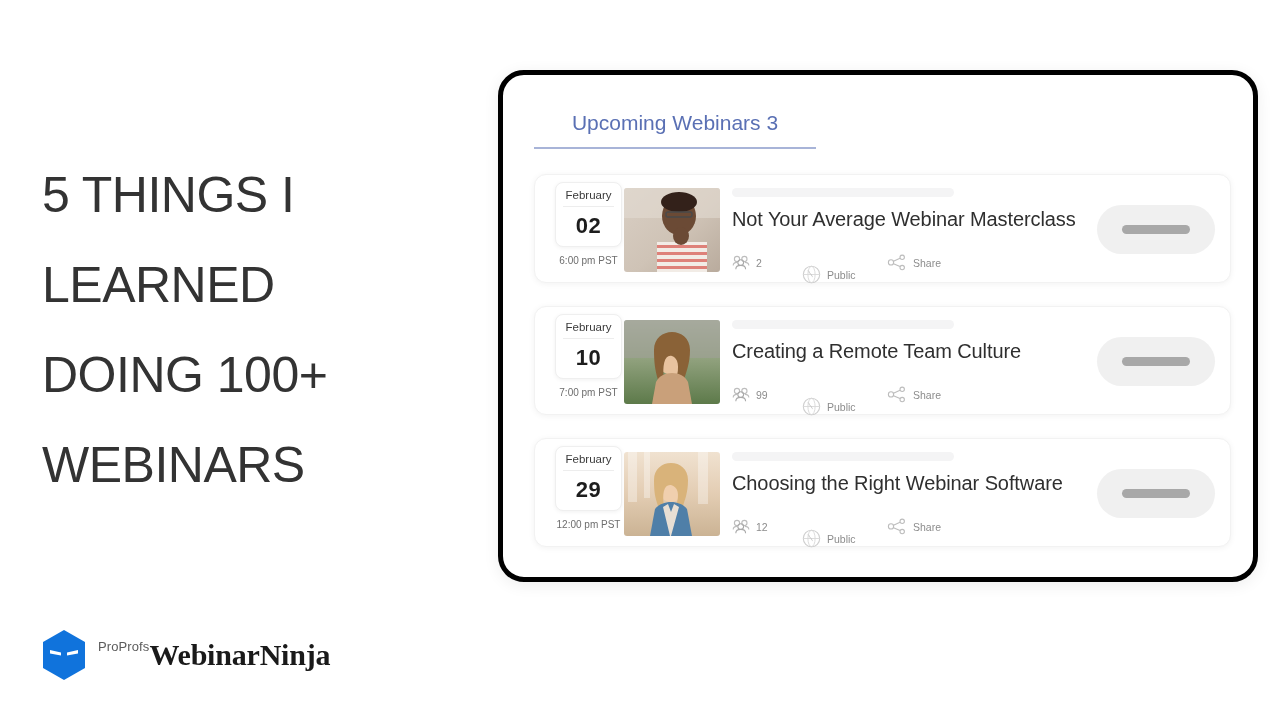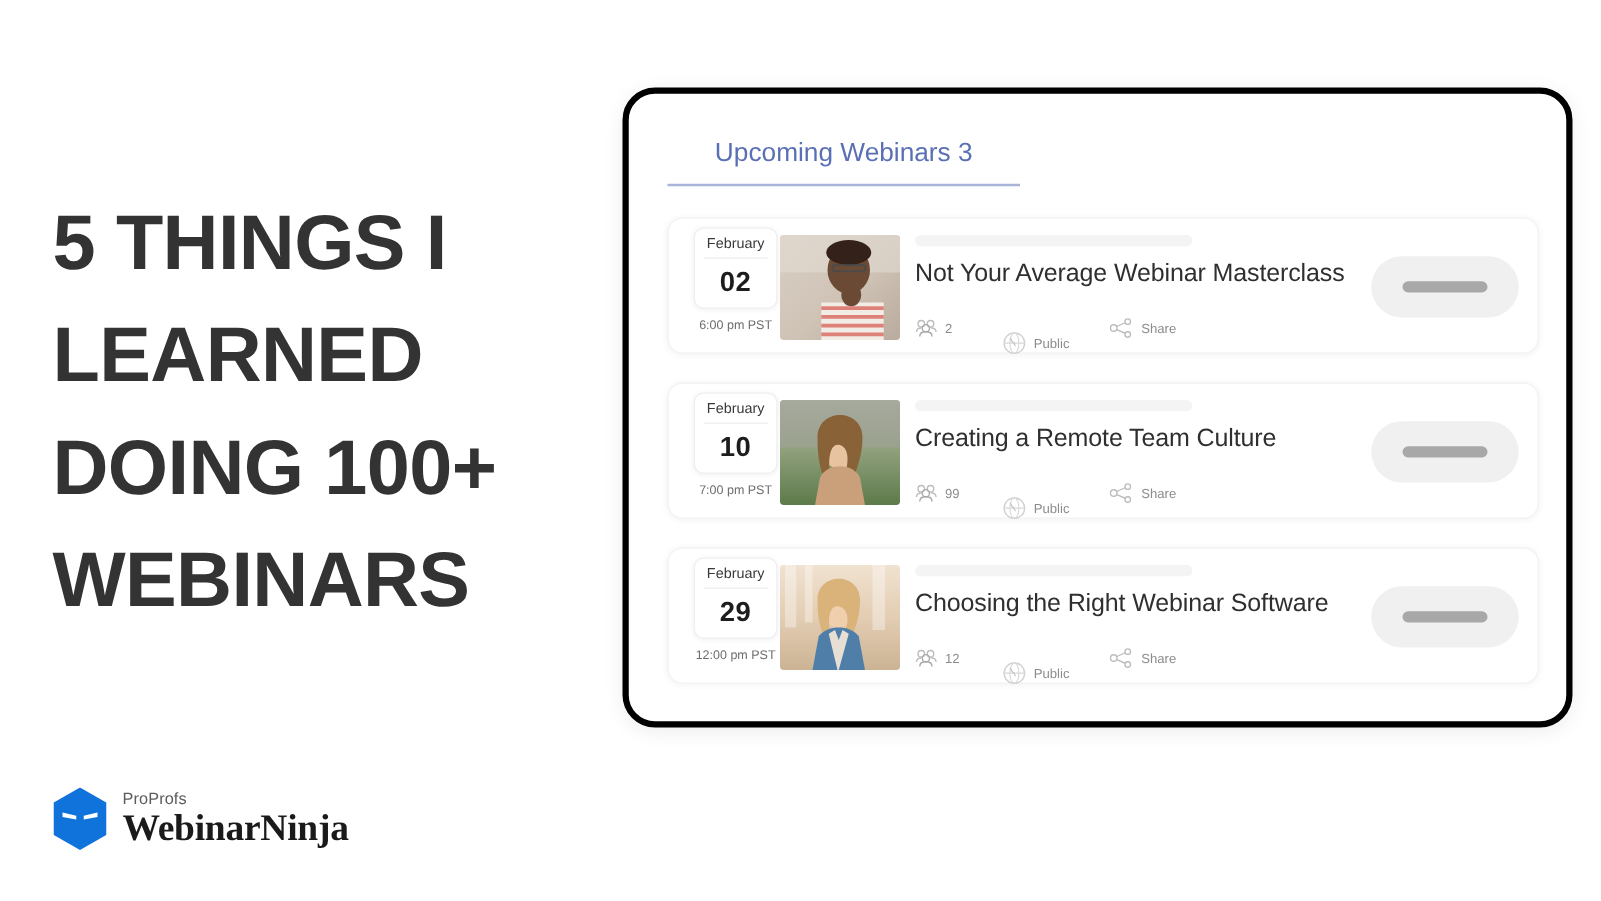--- a/index.html
+++ b/index.html
@@ -18,22 +18,22 @@
 
   
   #headline {
     position: absolute;
     left: 42px;
     top: 150px;
     width: 410px;
   }
   #headline .line {
     font-family: "Liberation Sans", sans-serif;
-    font-weight: bold;
-    font-size: 62px;
+    font-weight: normal;
+    font-size: 50px;
     line-height: 90px;
     letter-spacing: -0.5px;
     color: #333333;
     white-space: nowrap;
   }
 
   
   #logo-block {
     position: absolute;
     left: 42px;
@@ -43,21 +43,21 @@
     gap: 12px;
   }
   .hex {
     width: 44px;
     height: 50px;
     position: relative;
     flex: 0 0 auto;
   }
   .logo-text {
     display: flex;
-    flex-direction: column;
+    flex-direction: row;
     justify-content: flex-start;
     line-height: 1;
   }
   .logo-sup {
     font-size: 13px;
     color: #5c5c5c;
     font-family: "Liberation Sans", sans-serif;
     margin-bottom: 3px;
     letter-spacing: 0.1px;
   }

